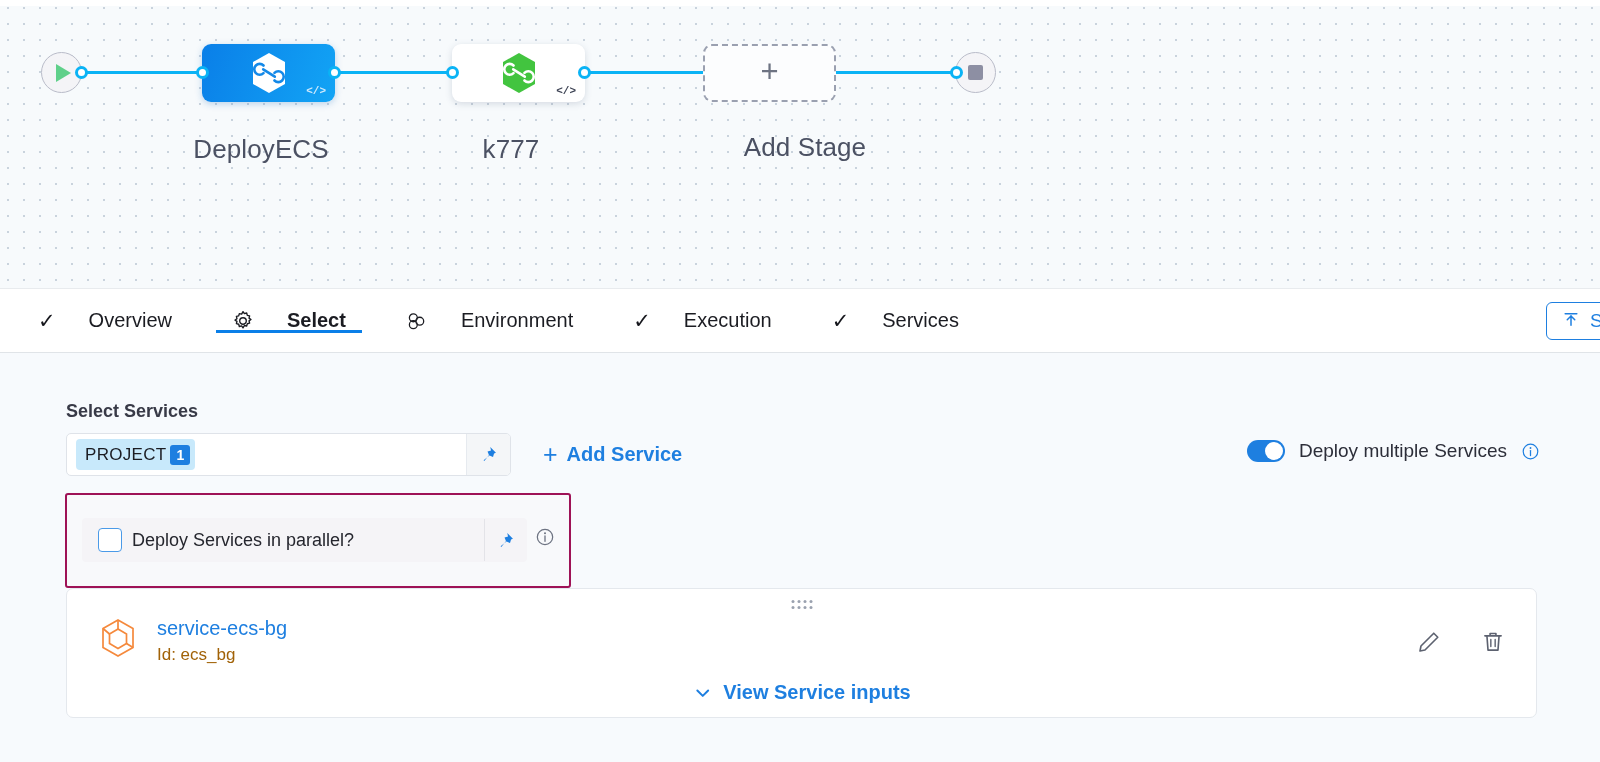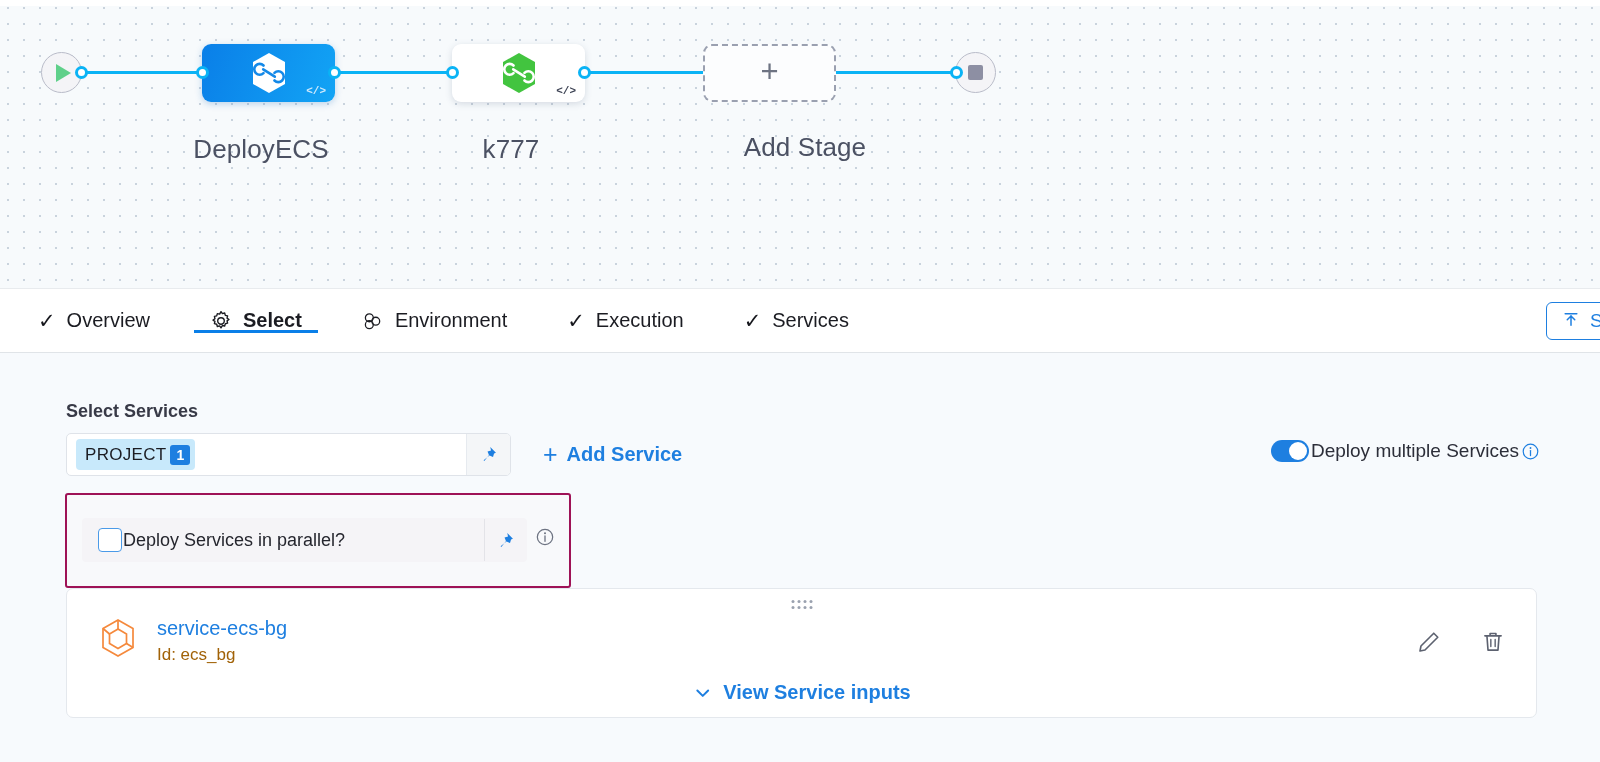--- a/index.html
+++ b/index.html
@@ -75,21 +75,21 @@
     position:absolute; left:0; top:289px; width:1600px; height:64px;
     background:#fff; border-bottom:1px solid #e0e4e8;
     display:flex; align-items:stretch;
   }
   .tab {
     display:flex; align-items:center; gap:11px;
     padding:0 0 0 0; margin-right:0;
     font-size:20px; color:#1b1c22; cursor:pointer;
     position:relative;
   }
-  .tab .tl{ white-space:nowrap; }
+  .tab .tl{ white-space:nowrap;margin-left:22px; }
   .tab.active .tl{ font-weight:bold; }
   .tab.active:after{
     content:""; position:absolute; left:-16px; right:-16px; bottom:-1px;
     height:3px; background:#0a7fe8;
   }
   .tick{ font-size:21px; color:#15161c; line-height:1; }
   .tabs-inner{ display:flex; align-items:center; gap:60px; padding-left:38px; }
   .svg-ic{ display:block; }
 
   #share-btn{
@@ -137,21 +137,21 @@
   .add-service{
     position:absolute; left:543px; top:442px;
     display:flex; align-items:center; gap:9px;
     color:#1e7fe0; font-size:20px; font-weight:bold; cursor:pointer;
   }
   .as-plus{ font-size:25px; font-weight:400; line-height:1; }
 
   
   .toggle-row{
     position:absolute; right:60px; top:440px;
-    display:flex; align-items:center; gap:2px;
+    display:flex; align-items:center; gap:14px;
   }
   .switch{
     width:38px; height:22px; border-radius:11px; background:#1e7fe0;
     position:relative; cursor:pointer; flex:none;
   }
   .switch .knob{
     position:absolute; right:2px; top:2px; width:18px; height:18px;
     border-radius:50%; background:#fff;
   }
   .toggle-label{ font-size:19px; color:#2c2e39; }
@@ -162,21 +162,21 @@
     width:506px; height:95px;
     border:2px solid #9e1256; border-radius:3px;
     background:#f8f9fb;
   }
   .par-row{
     position:absolute; left:15px; top:23px;
     width:445px; height:44px; background:#f5f4f7;
     border:1px solid transparent; border-radius:4px;
     display:flex; align-items:center;
   }
-  .par-inner{ flex:1; display:flex; align-items:center; gap:1px; padding-left:15px;}
+  .par-inner{ flex:1; display:flex; align-items:center; gap:10px; padding-left:15px;}
   .cbx{
     width:24px; height:24px; border:1.6px solid #4a9ae8; border-radius:4px;
     background:#fff; flex:none; cursor:pointer;
   }
   .par-text{ font-size:18px; color:#25262e; }
   .par-pin{
     width:42px; height:100%; border-left:1px solid #e3e3e8;
     display:flex; align-items:center; justify-content:center; cursor:pointer;
   }
   .par-info{ position:absolute; left:468px; top:32px; cursor:pointer; }

